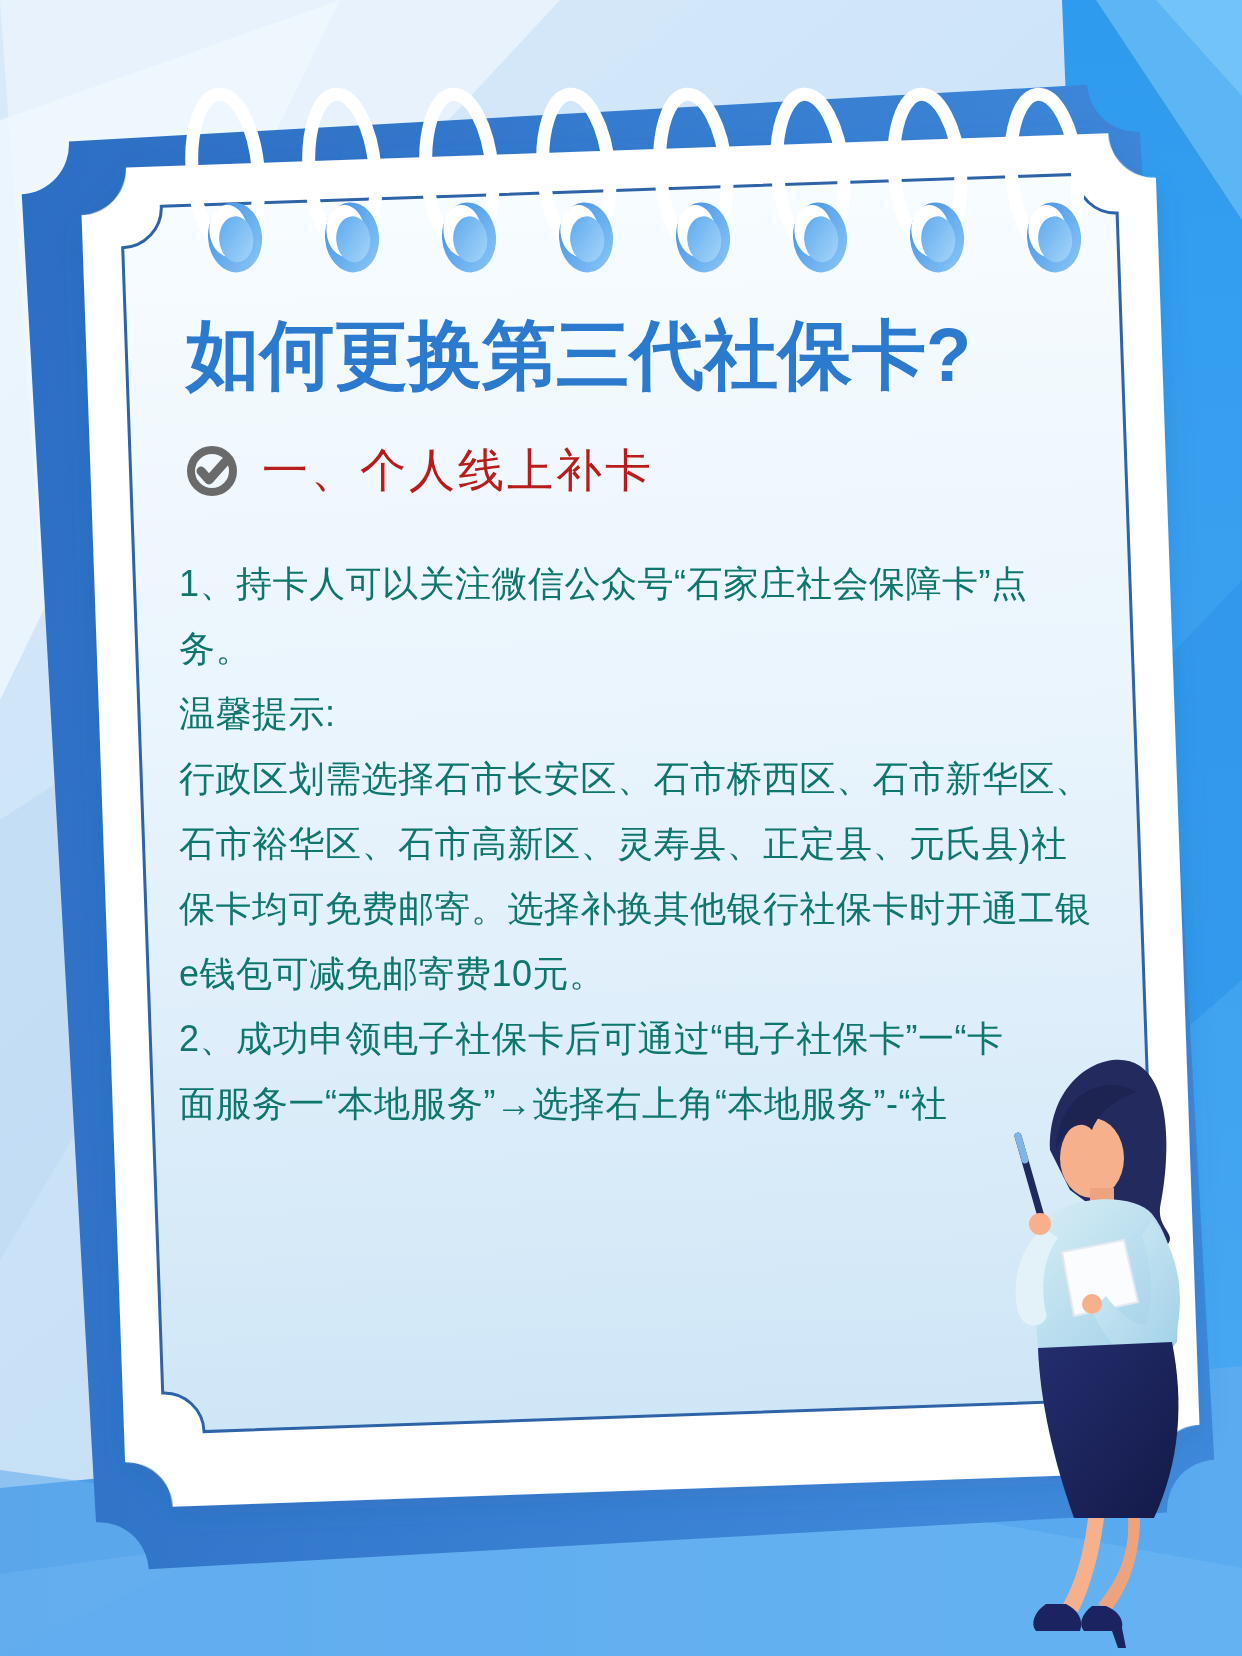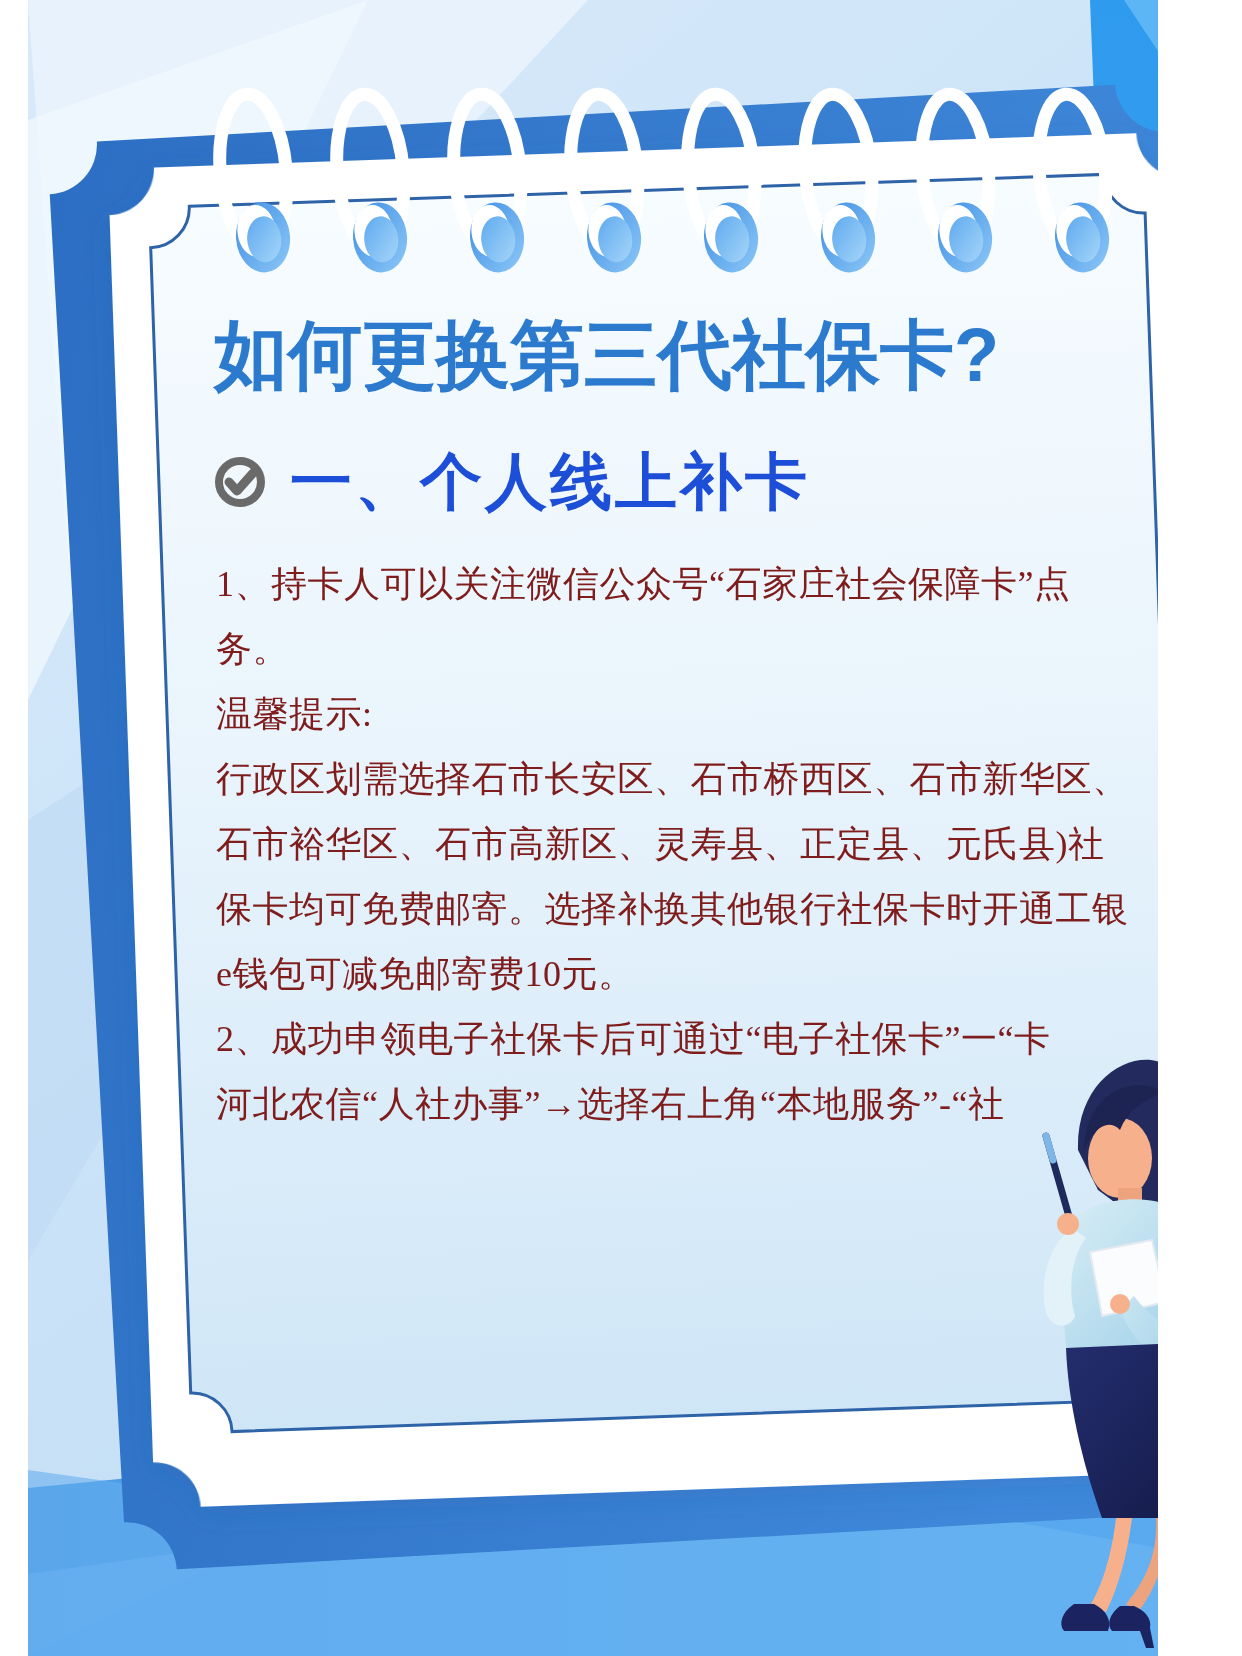--- a/index.html
+++ b/index.html
@@ -1,31 +1,31 @@
 <!DOCTYPE html>
 <html><head>
 <meta charset="utf-8">
 <style>
   html,body{margin:0;padding:0;}
   body{width:1242px;height:1656px;font-family:"Liberation Sans","DejaVu Sans",sans-serif;}
-  .canvas{position:relative;width:1130px;height:1656px;overflow:hidden;background:#cfe4f8;margin-left:28px;}
+  .canvas{position:relative;width:1242px;height:1656px;overflow:hidden;background:#cfe4f8;}
   .bg-svg{position:absolute;left:0;top:0;width:1242px;height:1656px;display:block;}
   .text-layer{position:absolute;left:0;top:0;width:1242px;height:1656px;}
   .poster-title{
     position:absolute;left:186px;top:312px;width:880px;
     font-size:74px;line-height:86px;font-weight:900;color:#2b7ace;
     letter-spacing:0px;transform:scaleY(1.02);transform-origin:left top;
     white-space:nowrap;
   }
   .section-row{position:absolute;left:184px;top:440px;display:flex;align-items:center;gap:22px;}
   .check-icon{width:56px;height:56px;flex:0 0 auto;}
   .section-heading{
-    font-size:62px;font-weight:bold;color:#1d4ed8;letter-spacing:3px;white-space:nowrap;
+    font-size:46px;font-weight:normal;color:#b91c1c;letter-spacing:3px;white-space:nowrap;
   }
-  .body-text{position:absolute;left:188px;top:552px;width:860px;color:#7f1d1d;font-family:Liberation Serif, serif;}
+  .body-text{position:absolute;left:179px;top:552px;width:860px;color:#0f766e;}
   .body-text .line{
     height:65px;display:flex;align-items:center;
     font-size:36px;letter-spacing:0.5px;white-space:nowrap;
   }
   .woman{position:absolute;left:940px;top:1030px;width:300px;height:626px;}
 </style>
 </head>
 <body>
 
 <div class="canvas">
@@ -157,21 +157,21 @@
 
     <div class="body-text">
         <div class="line">1、持卡人可以关注微信公众号“石家庄社会保障卡”点</div>
         <div class="line">务。</div>
         <div class="line">温馨提示:</div>
         <div class="line">行政区划需选择石市长安区、石市桥西区、石市新华区、</div>
         <div class="line">石市裕华区、石市高新区、灵寿县、正定县、元氏县)社</div>
         <div class="line">保卡均可免费邮寄。选择补换其他银行社保卡时开通工银</div>
         <div class="line">e钱包可减免邮寄费10元。</div>
         <div class="line">2、成功申领电子社保卡后可通过“电子社保卡”一“卡</div>
-        <div class="line">河北农信“人社办事”→选择右上角“本地服务”-“社</div>
+        <div class="line">面服务一“本地服务”→选择右上角“本地服务”-“社</div>
       </div>
   </div>
 
   <svg class="woman" viewBox="0 0 300 626" xmlns="http://www.w3.org/2000/svg">
     <defs>
       <linearGradient id="sweaterGrad" x1="0" y1="0" x2="1" y2="1">
         <stop offset="0" stop-color="#d7edf5"></stop>
         <stop offset="1" stop-color="#9fd0e8"></stop>
       </linearGradient>
       <linearGradient id="skirtGrad" x1="0" y1="0" x2="1" y2="1">

